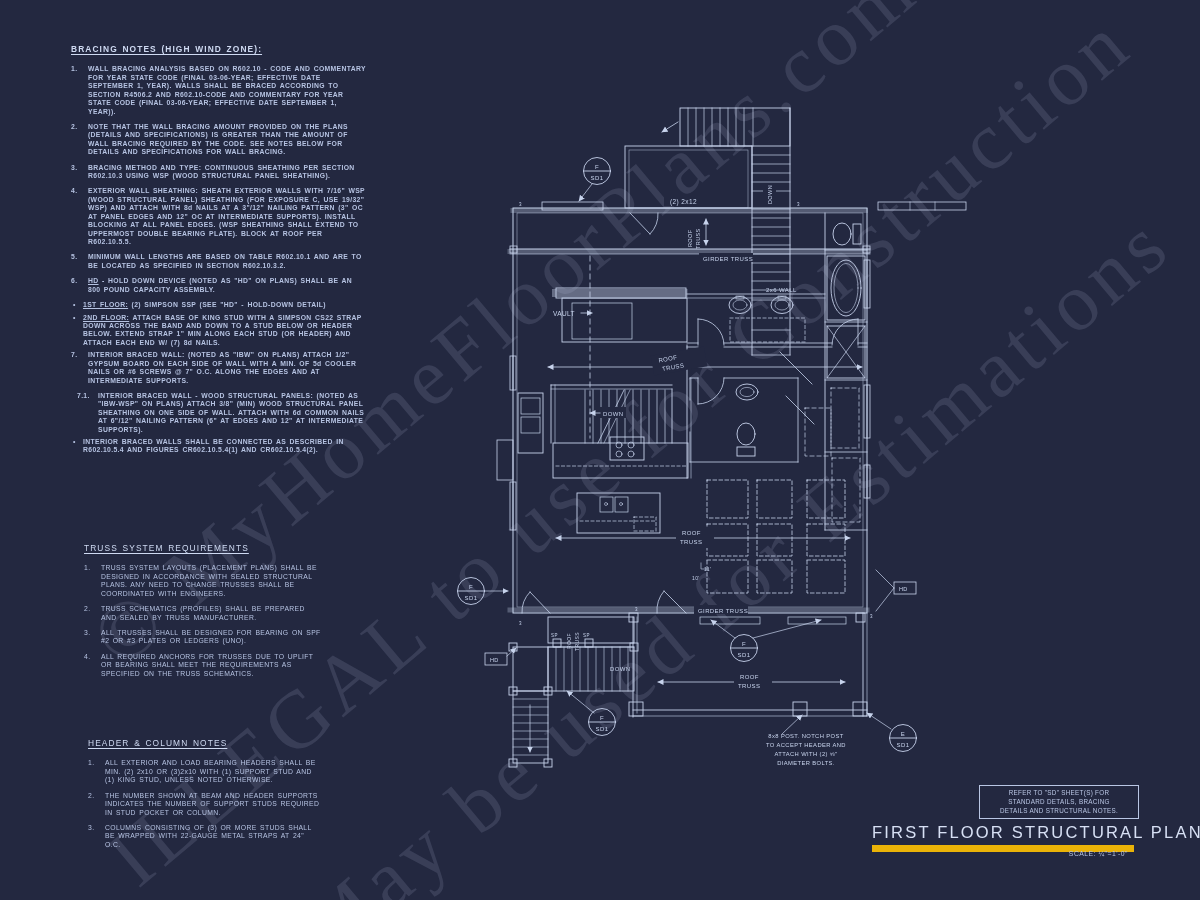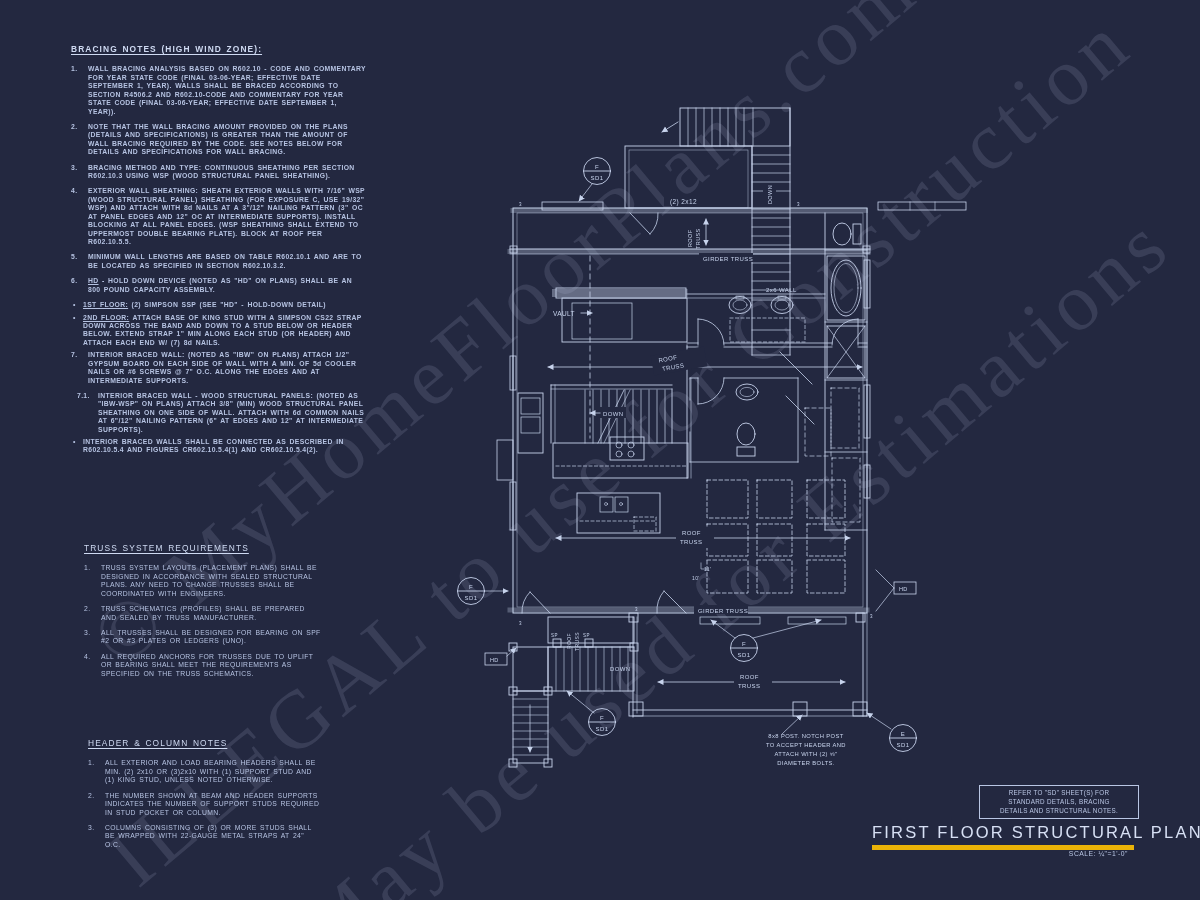--- a/index.html
+++ b/index.html
@@ -25,21 +25,21 @@
   .u{text-decoration:underline;}
   #bracing{left:71px;top:44px;width:296px;font-weight:bold;}
   #truss-req{left:84px;top:543px;width:238px;}
   #header-col{left:88px;top:738px;width:232px;}
   
   svg.plan{position:absolute;left:0;top:0;}
   svg text{font-family:"Liberation Sans",sans-serif;fill:#c7d3ec;letter-spacing:.4px;}
   
   .refbox{position:absolute;left:979px;top:785px;width:154px;border:1px solid #b9c6e4;
     padding:3px 2px;text-align:center;font-size:6.3px;line-height:1.4;letter-spacing:.3px;color:#b9c6e4;}
-  .sheet-title{position:absolute;left:872px;top:823px;width:262px;border-bottom:5px solid #eab308;
+  .sheet-title{position:absolute;left:872px;top:823px;width:262px;border-bottom:7px solid #eab308;
     padding-bottom:3px;font-size:16.5px;letter-spacing:2.2px;color:#d7e0f4;white-space:nowrap;}
   .sheet-scale{position:absolute;left:872px;top:850px;width:256px;text-align:right;
     font-size:6.8px;letter-spacing:.5px;color:#b9c6e4;}
 </style>
 </head>
 <body>
 
 <div class="sheet">
 
   <div class="watermark">

